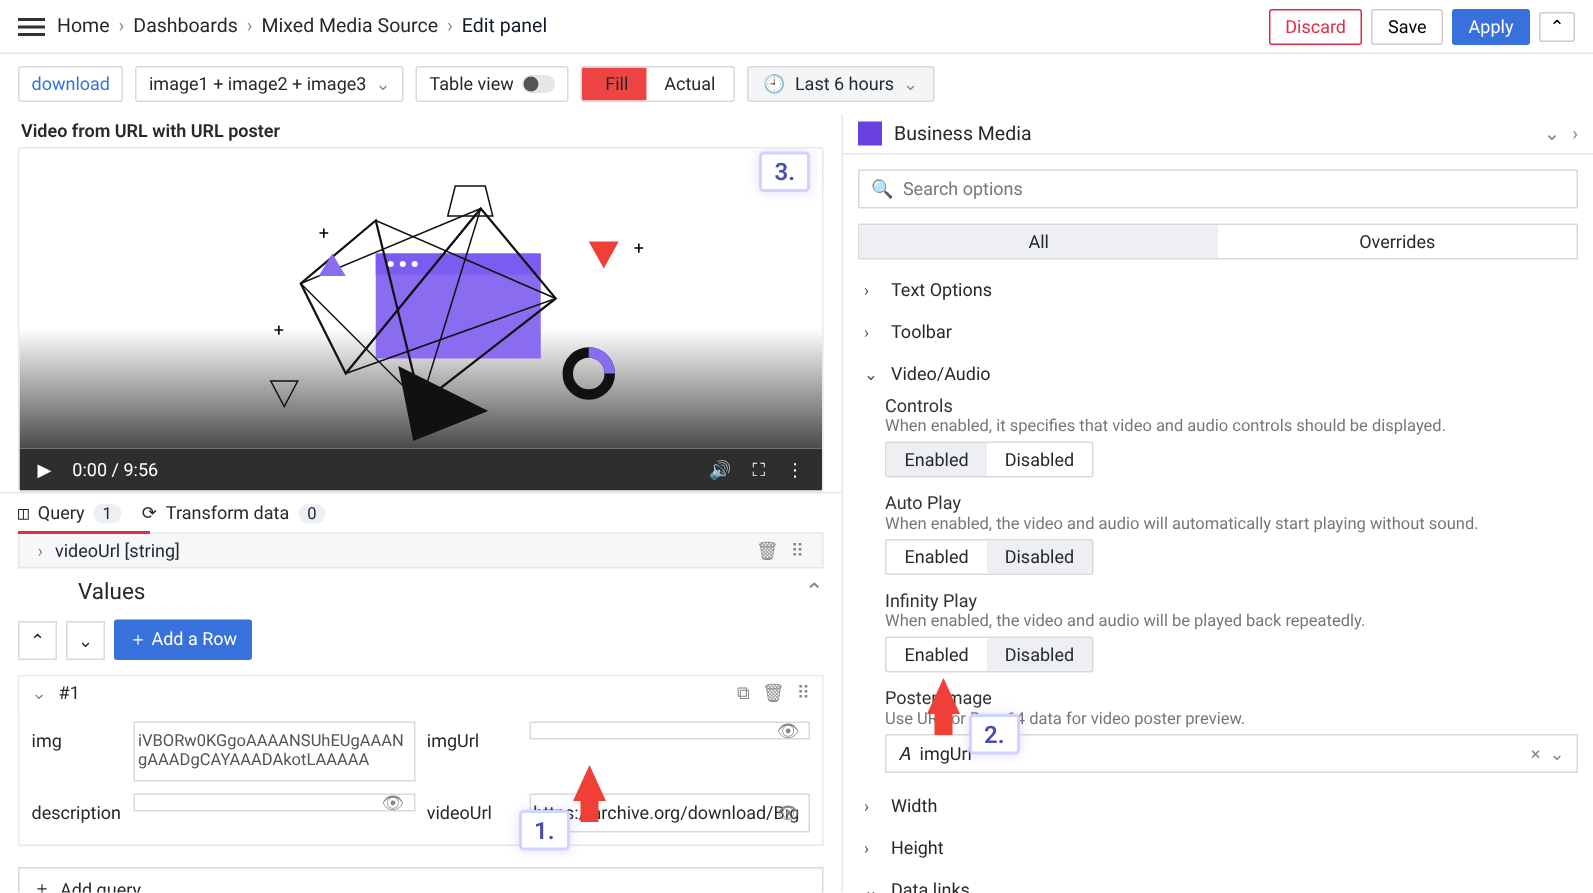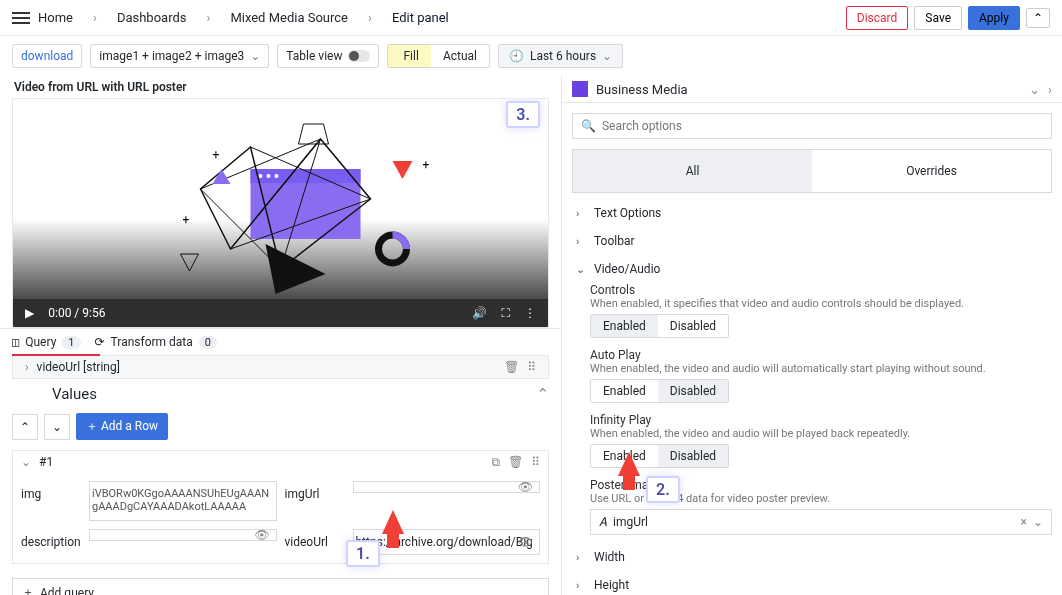--- a/index.html
+++ b/index.html
@@ -1,35 +1,35 @@
 <!DOCTYPE html>
 <html><head>
 <meta charset="utf-8">
 <style>
 *{box-sizing:border-box;margin:0;padding:0;font-family:-apple-system,BlinkMacSystemFont,"Segoe UI",Roboto,sans-serif;}
 body{background:#fff;font-size:13px;color:#24292e;width:1062px;height:595px;overflow:hidden;}
 .topbar{display:flex;align-items:center;height:36px;padding:0 12px;border-bottom:1px solid #e5e7eb;}
 .hamburger{width:18px;cursor:pointer;margin-right:8px;}
 .hamburger span{display:block;height:2px;background:#333;margin:3px 0;}
-.crumbs{display:flex;align-items:flex-end;gap:20px;font-size:13px;}
+.crumbs{display:flex;align-items:flex-end;gap:6px;font-size:13px;}
 .crumbs .sep{color:#888;}
 .crumbs .muted{color:#0f172a;}
 .top-actions{margin-left:auto;display:flex;gap:6px;align-items:center;}
 .btn{padding:4px 10px;border:1px solid #ccc;background:#fff;border-radius:2px;font-size:12px;cursor:pointer;}
 .discard{border-color:#e02f44;color:#e02f44;}
-.primary{background:#3871dc;border-color:#3871dc;color:#000000;}
+.primary{background:#3871dc;border-color:#3871dc;color:#ffffff;}
 .chev{padding:2px 6px;}
 .row2{display:flex;align-items:center;gap:8px;padding:8px 12px;}
 .pill{border:1px solid #d7d9dd;padding:4px 8px;border-radius:2px;font-size:12px;background:#fff;display:inline-flex;align-items:center;gap:6px;}
 .pill.blue{color:#3871dc;}
 .toggle-sw{width:22px;height:12px;background:#e5e7eb;border-radius:8px;display:inline-flex;align-items:center;padding:1px;}
 .toggle-sw i{width:10px;height:10px;background:#555;border-radius:50%;display:block;}
 .seg{display:flex;border:1px solid #d7d9dd;border-radius:2px;overflow:hidden;}
 .seg div{padding:4px 12px;font-size:12px;cursor:pointer;}
-.seg .act{background:#fef9c3;padding-left:15px;}
+.seg .act{background:#ef4444;padding-left:15px;}
 .tr-pill{background:#f4f5f7;border:1px solid #d7d9dd;padding:4px 10px;border-radius:2px;font-size:12px;display:inline-flex;align-items:center;gap:6px;cursor:pointer;}
 .main{display:flex;height:calc(100% - 72px);}
 .left{flex:1;display:flex;flex-direction:column;border-right:1px solid #e5e7eb;min-width:0;}
 .panel-view{padding:0 12px;}
 .panel-title{font-size:12px;padding:4px 2px;font-weight:600;}
 .video-box{position:relative;background:#fff;border:1px solid #e5e7eb;border-radius:2px;overflow:hidden;}
 .video-poster{height:200px;position:relative;background:linear-gradient(to bottom,#fff 60%,#4a4a4a 100%);}
 .callout{position:absolute;background:#fff;border:2px solid #cfd3ff;color:#4a4eab;font-size:16px;font-weight:600;padding:2px 8px;border-radius:3px;box-shadow:0 0 8px rgba(130,120,255,.25);}
 .c3{top:2px;right:8px;}
 .vid-ctrl{height:28px;background:#2e2e2e;color:#fff;display:flex;align-items:center;padding:0 12px;font-size:12px;gap:14px;}
@@ -57,21 +57,21 @@
 .arrow-up{width:0;height:0;border-left:11px solid transparent;border-right:11px solid transparent;border-bottom:24px solid #ef3f36;position:relative;}
 .arrow-up::after{content:"";position:absolute;left:-6px;top:22px;width:12px;height:16px;background:#ef3f36;}
 .arr1{position:absolute;left:382px;top:510px;}
 .c1{position:absolute;left:346px;top:540px;}
 .right{width:500px;display:flex;flex-direction:column;overflow:hidden;}
 .rh{display:flex;align-items:center;gap:8px;padding:5px 10px;border-bottom:1px solid #e5e7eb;}
 .bm-ico{width:16px;height:16px;background:#6a40e0;display:inline-block;}
 .rh .sp{flex:1;}
 .srch{margin:10px;border:1px solid #d7d9dd;padding:5px 8px;display:flex;align-items:center;gap:6px;font-size:12px;color:#777;}
 .tabs2{display:flex;margin:0 10px 6px;border:1px solid #d7d9dd;}
-.tabs2 div{flex:1;text-align:center;padding:14px;font-size:12px;cursor:pointer;}
+.tabs2 div{flex:1;text-align:center;padding:4px;font-size:12px;cursor:pointer;}
 .tabs2 .a{background:#edeff2;}
 .opt-list{overflow:auto;padding:0 10px 10px;font-size:12px;}
 .opt-row{display:flex;align-items:center;gap:8px;padding:7px 4px;cursor:pointer;}
 .opt-row .ch{font-size:11px;color:#555;width:10px;}
 .sub{margin-left:18px;}
 .lbl{font-size:12px;color:#333;}
 .desc{font-size:11px;color:#777;margin-bottom:4px;}
 .seg2{display:inline-flex;border:1px solid #d7d9dd;border-radius:2px;overflow:hidden;margin-bottom:10px;}
 .seg2 div{padding:4px 12px;font-size:12px;cursor:pointer;}
 .seg2 .a{background:#edeff2;}

